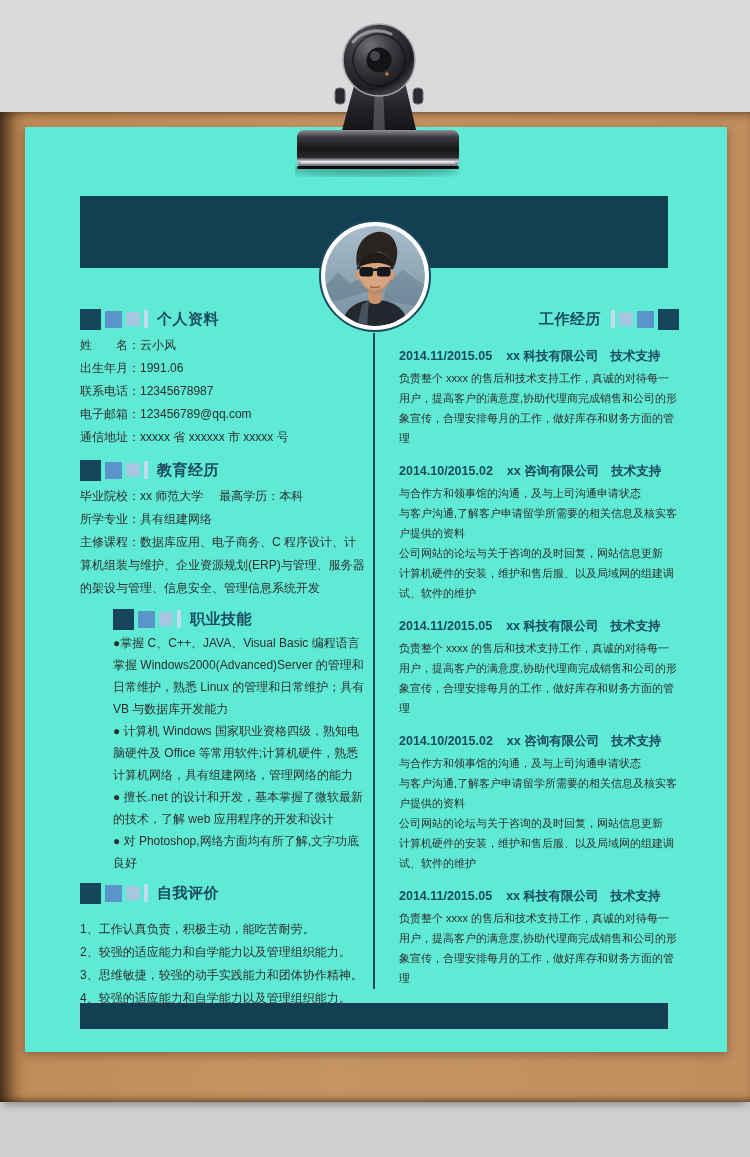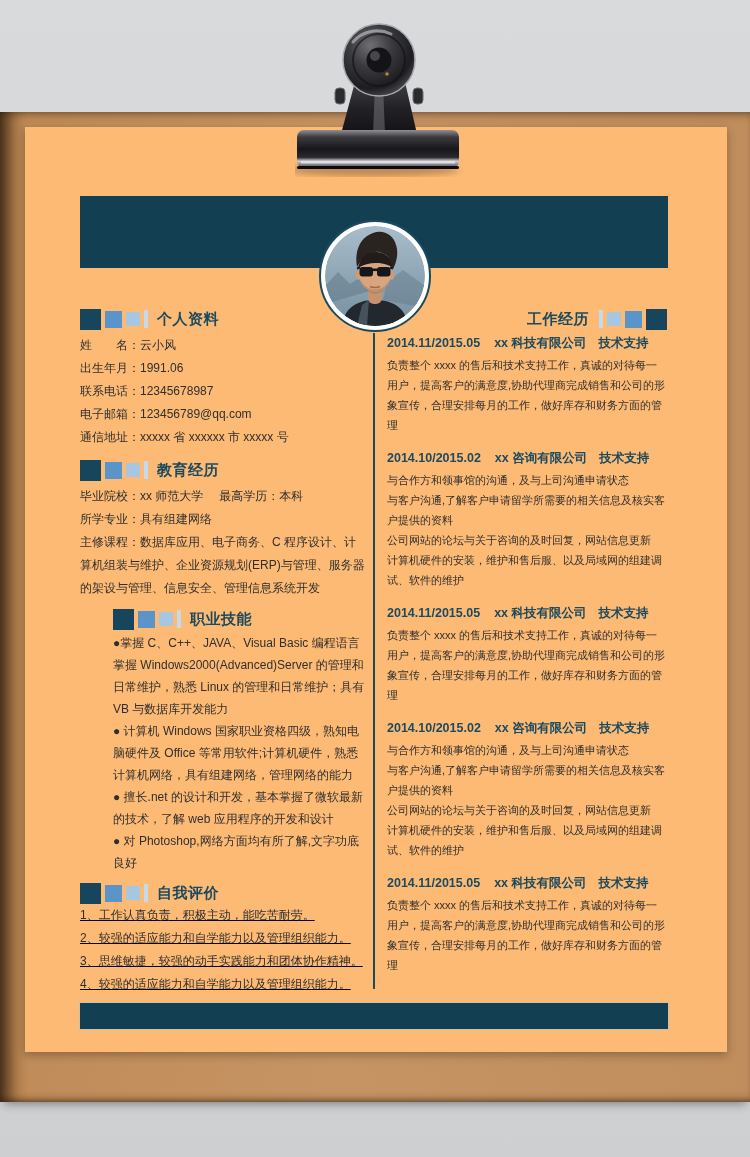--- a/index.html
+++ b/index.html
@@ -12,34 +12,34 @@
   .board{
     position:absolute;left:0;right:0;top:112px;height:990px;
     background:linear-gradient(90deg,#b07c48 0%,#c08c59 4%,#c69463 45%,#c08d5d 100%);
     box-shadow:
       inset 16px 0 16px -8px rgba(30,18,8,.78),
       inset 0 7px 8px -6px rgba(70,45,20,.55),
       inset 0 -6px 7px -5px rgba(40,24,10,.65),
       0 6px 9px -4px rgba(0,0,0,.38);
   }
   .paper{
-    position:absolute;left:25px;top:127px;width:702px;height:925px;background:#fdba74;
+    position:absolute;left:25px;top:127px;width:702px;height:925px;background:#5eead4;
     box-shadow:0 3px 9px rgba(0,0,0,.28);
   }
   .header-band{position:absolute;left:55px;top:69px;width:588px;height:72px;background:#133f52;}
   .footer-band{position:absolute;left:55px;top:876px;width:588px;height:26px;background:#133f52;box-shadow:0 0 0 1px rgba(165,198,218,.55);}
   .divider{position:absolute;left:348px;top:206px;width:2px;height:656px;background:#1b4a5f;}
   .photo{
     position:absolute;left:294px;top:93px;width:100px;height:100px;
     background:#ffffff;border:2px solid #1b4a5f;border-radius:50%;padding:4px;
   }
   .photo svg{display:block;width:100px;height:100px;border-radius:50%;}
 
   .col-left{position:absolute;left:55px;top:181px;width:287px;}
-  .col-right{position:absolute;left:362px;top:181px;width:280px;}
+  .col-right{position:absolute;left:374px;top:181px;width:280px;}
 
   .sec-head{display:flex;align-items:center;gap:4px;height:22px;}
   .sec-head.right{justify-content:flex-end;}
   .sec-title{font-size:15px;font-weight:bold;color:#1b4a5f;margin:0 0 0 5px;letter-spacing:.5px;}
   .sec-head.right .sec-title{margin:0 6px 0 0;}
   .sq1{width:21px;height:21px;background:#17465c;flex:none;}
   .sq2{width:17px;height:17px;background:#5b94c8;flex:none;}
   .sq3{width:14px;height:14px;background:#a7c6e2;flex:none;}
   .sq4{width:4px;height:18px;background:#c5daec;flex:none;}
 
@@ -48,24 +48,24 @@
   #sec-skills{margin-bottom:8px;margin-left:33px;}
 
   .fields{margin-top:4px;}
   .field-row{font-size:12px;line-height:23px;color:#2f2f2f;}
   .f-label{color:#2f2f2f;}
   .edu-rows{margin-top:4px;}
   .edu-rows p{margin:0;font-size:12px;line-height:23px;color:#2f2f2f;}
   .pair2{margin-left:16px;}
   .skill-items{margin-top:2px;}
   .skill-items p{margin:0;font-size:12px;line-height:22px;color:#2f2f2f;white-space:pre-line;}
-  .eval-items{margin-top:0;text-decoration:underline;}
+  .eval-items{margin-top:14px;}
   .eval-items p{margin:0;font-size:12px;line-height:23px;color:#2f2f2f;}
 
-  .entries{margin-top:3px;}
+  .entries{margin-top:16px;}
   .entry{margin-bottom:13px;}
   .entry-head{font-size:12.5px;font-weight:bold;color:#1b4a5f;line-height:20px;}
   .e-date{margin-right:14px;}
   .e-company{margin-right:12px;}
   .e-body{margin:2px 0 0 0;font-size:11px;line-height:20px;color:#2f2f2f;white-space:pre-line;}
 </style>
 </head>
 <body>
 
 <div class="wall"></div>

